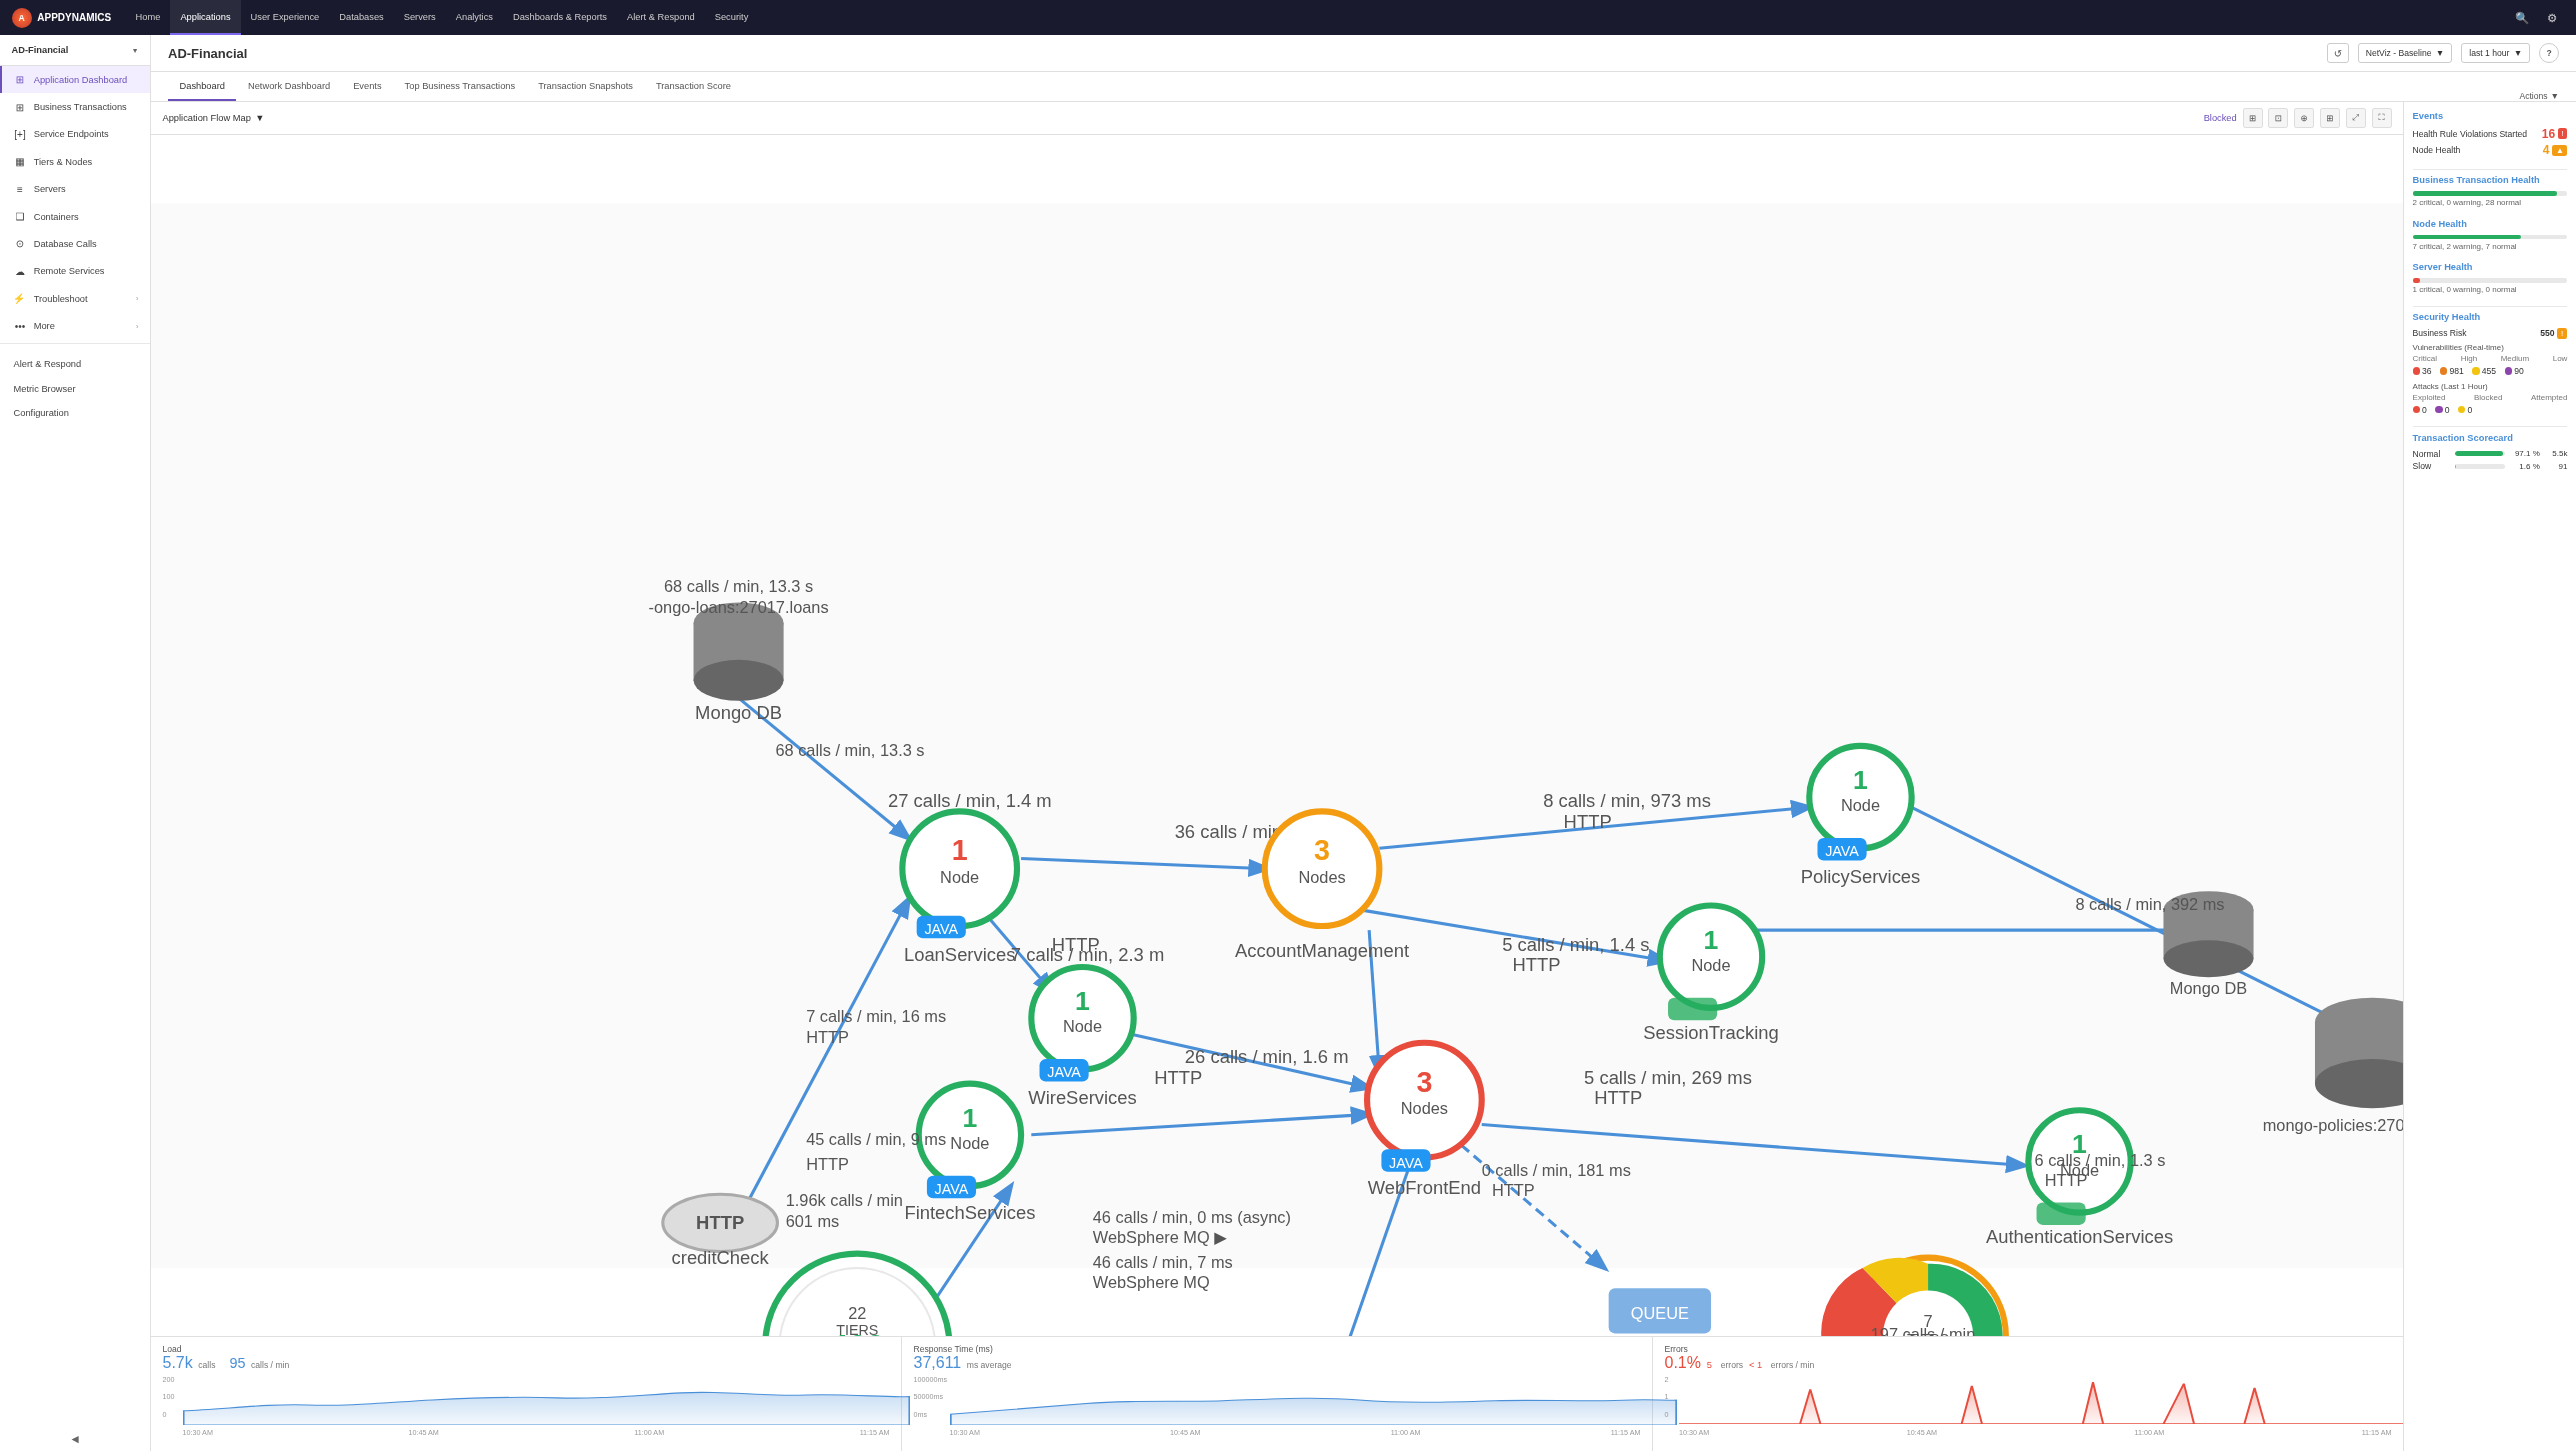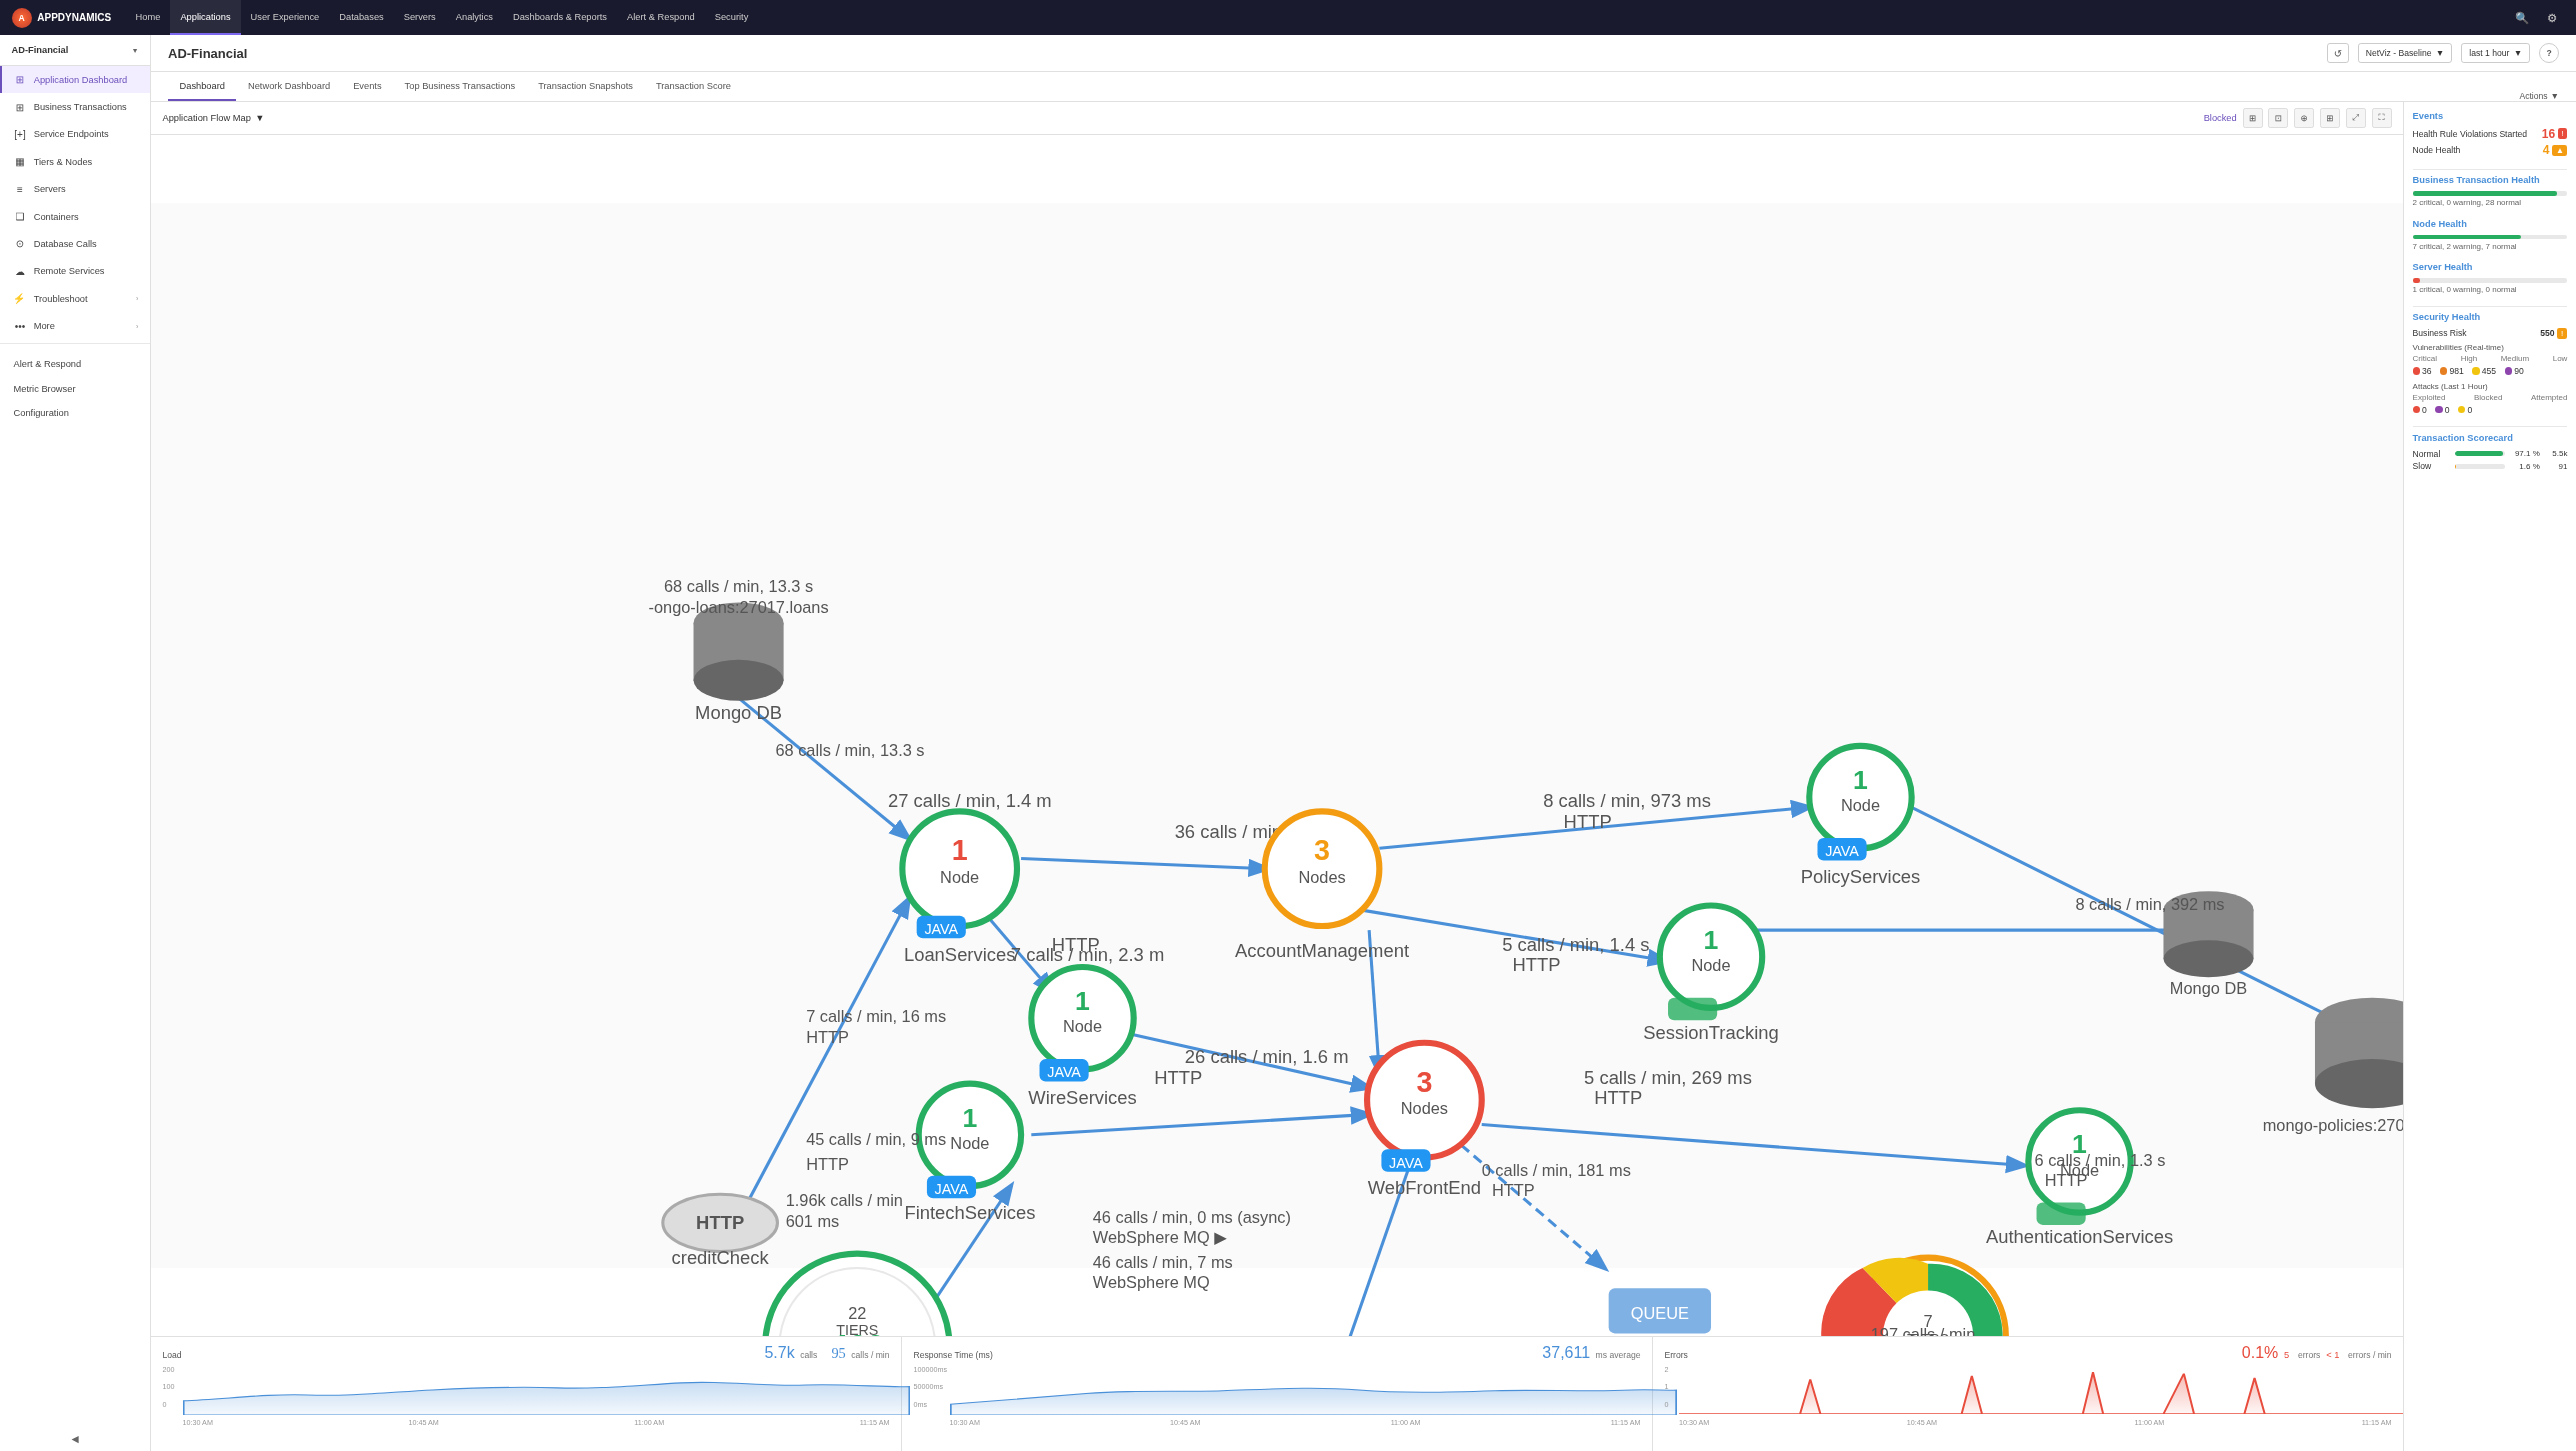--- a/index.html
+++ b/index.html
@@ -60,21 +60,21 @@
     .map-ctrl-btn { width: 20px; height: 20px; background: #f5f5f5; border: 0.7px solid #ddd; border-radius: 2.2px; display: flex; align-items: center; justify-content: center; cursor: pointer; font-size: 8.6px; color: #555; }
 
     
     .flow-map-canvas { flex: 1; background: #fff; position: relative; overflow: hidden; }
     .flow-canvas-svg { width: 100%; height: 100%; }
 
     
     .bottom-charts { background: #fff; border-top: 0.7px solid #e0e0e0; height: 115px; display: flex; flex-shrink: 0; }
     .chart-panel { flex: 1; padding: 7.2px 11.5px; border-right: 0.7px solid #e0e0e0; }
     .chart-panel:last-child { border-right: none; }
-    .chart-header { display: flex; justify-content: space-between; align-items: baseline; margin-bottom: 2.9px; }
+    .chart-header { display: flex; justify-content: space-between; align-items: baseline; margin-bottom: 2.9px; flex-direction: column; }
     .chart-title { font-size: 8.6px; color: #555; font-weight: 500; }
     .chart-value { font-size: 16px; font-weight: 300; color: #4a90d9; }
     .chart-unit { font-size: 8.6px; color: #777; margin-left: 2.9px; }
     .chart-subvalue { font-size: 9.3px; color: #4a90d9; }
     .chart-area { height: 58px; position: relative; }
     .chart-axis { display: flex; justify-content: space-between; font-size: 7.2px; color: #999; margin-top: 1.4px; }
     .chart-yaxis { position: absolute; left: 0; top: 0; bottom: 14.4px; display: flex; flex-direction: column; justify-content: space-between; font-size: 7.2px; color: #999; }
     .error-value { color: #e74c3c; }
     .error-subvalue { color: #e74c3c; }
 
@@ -470,21 +470,21 @@
 
 
         <div class="bottom-charts">
 
           <div class="chart-panel">
             <div class="chart-header">
               <span class="chart-title">Load</span>
               <div>
                 <span class="chart-value">5.7k</span>
                 <span class="chart-unit">calls</span>
-                <span class="chart-subvalue" style="font-size:14.4px;margin-left:11.5px;font-family:Liberation Serif, serif;">95</span>
+                <span class="chart-subvalue" style="font-size:14.4px;margin-left:11.5px;">95</span>
                 <span class="chart-unit">calls / min</span>
               </div>
             </div>
             <div class="chart-area">
               <div class="chart-yaxis">
                 <span>200</span>
                 <span>100</span>
                 <span>0</span>
               </div>
               <svg width="100%" height="50" style="margin-left:20px;" viewBox="0 0 350 70" preserveAspectRatio="none">

